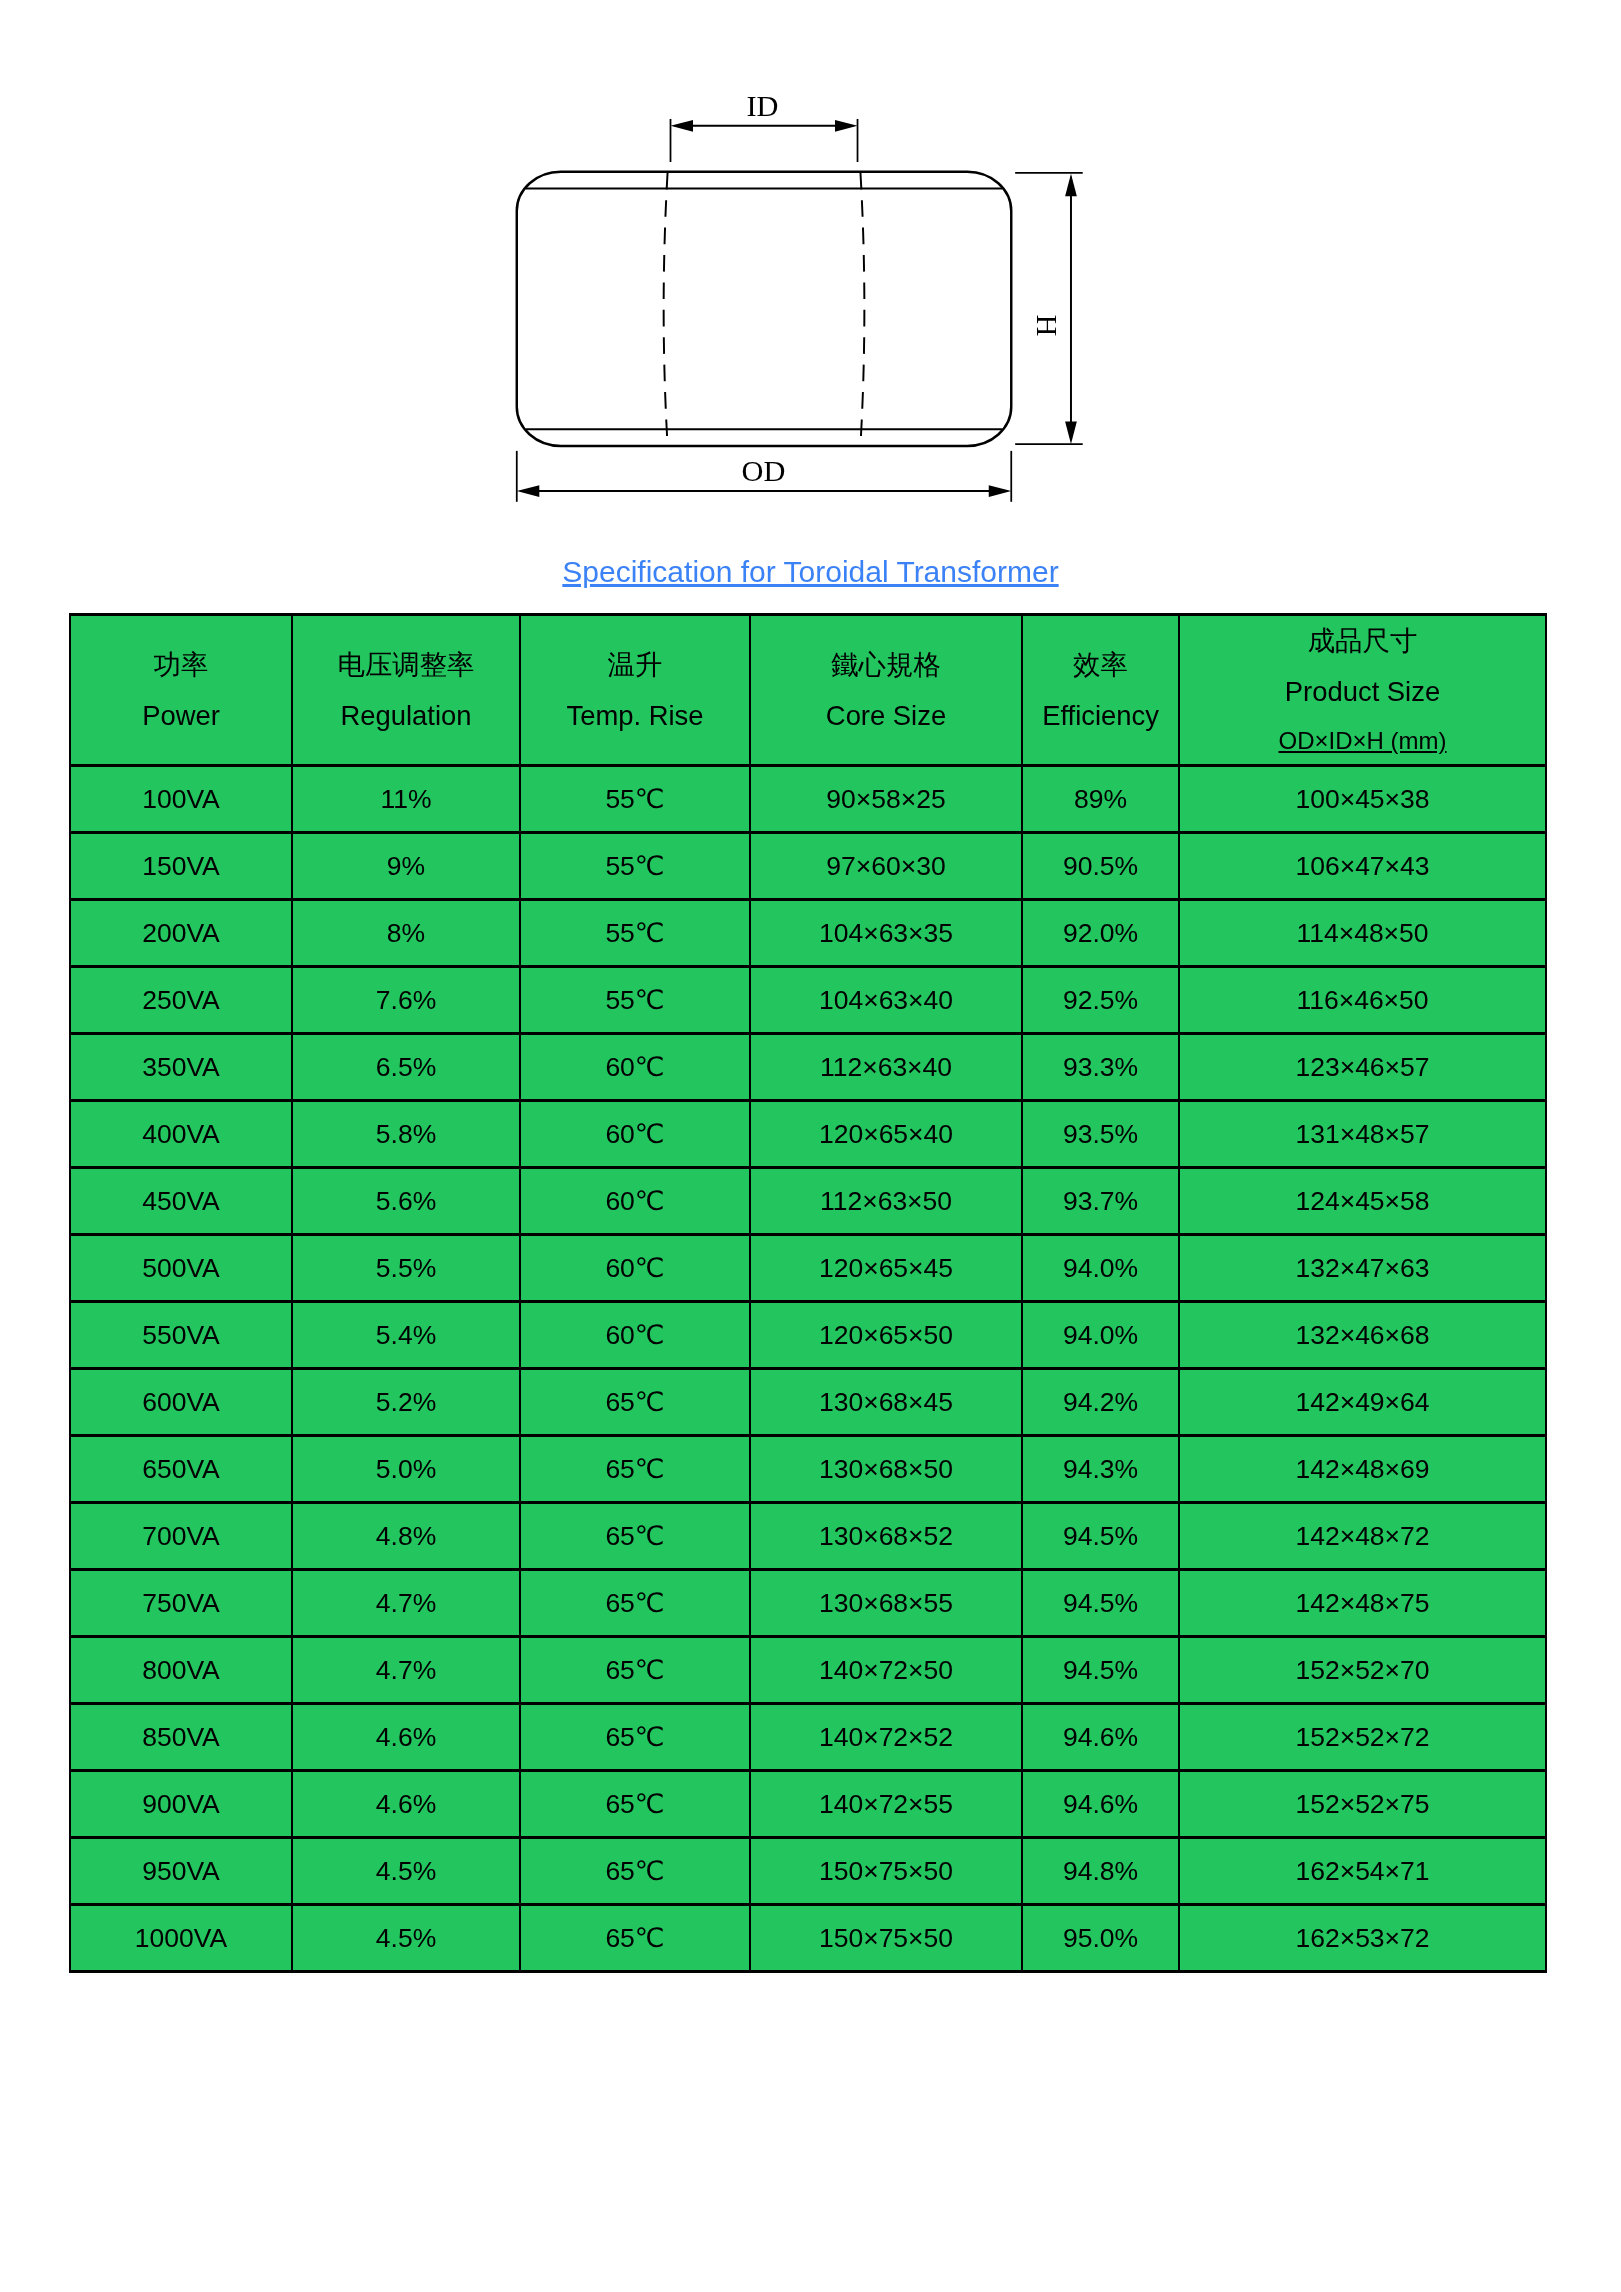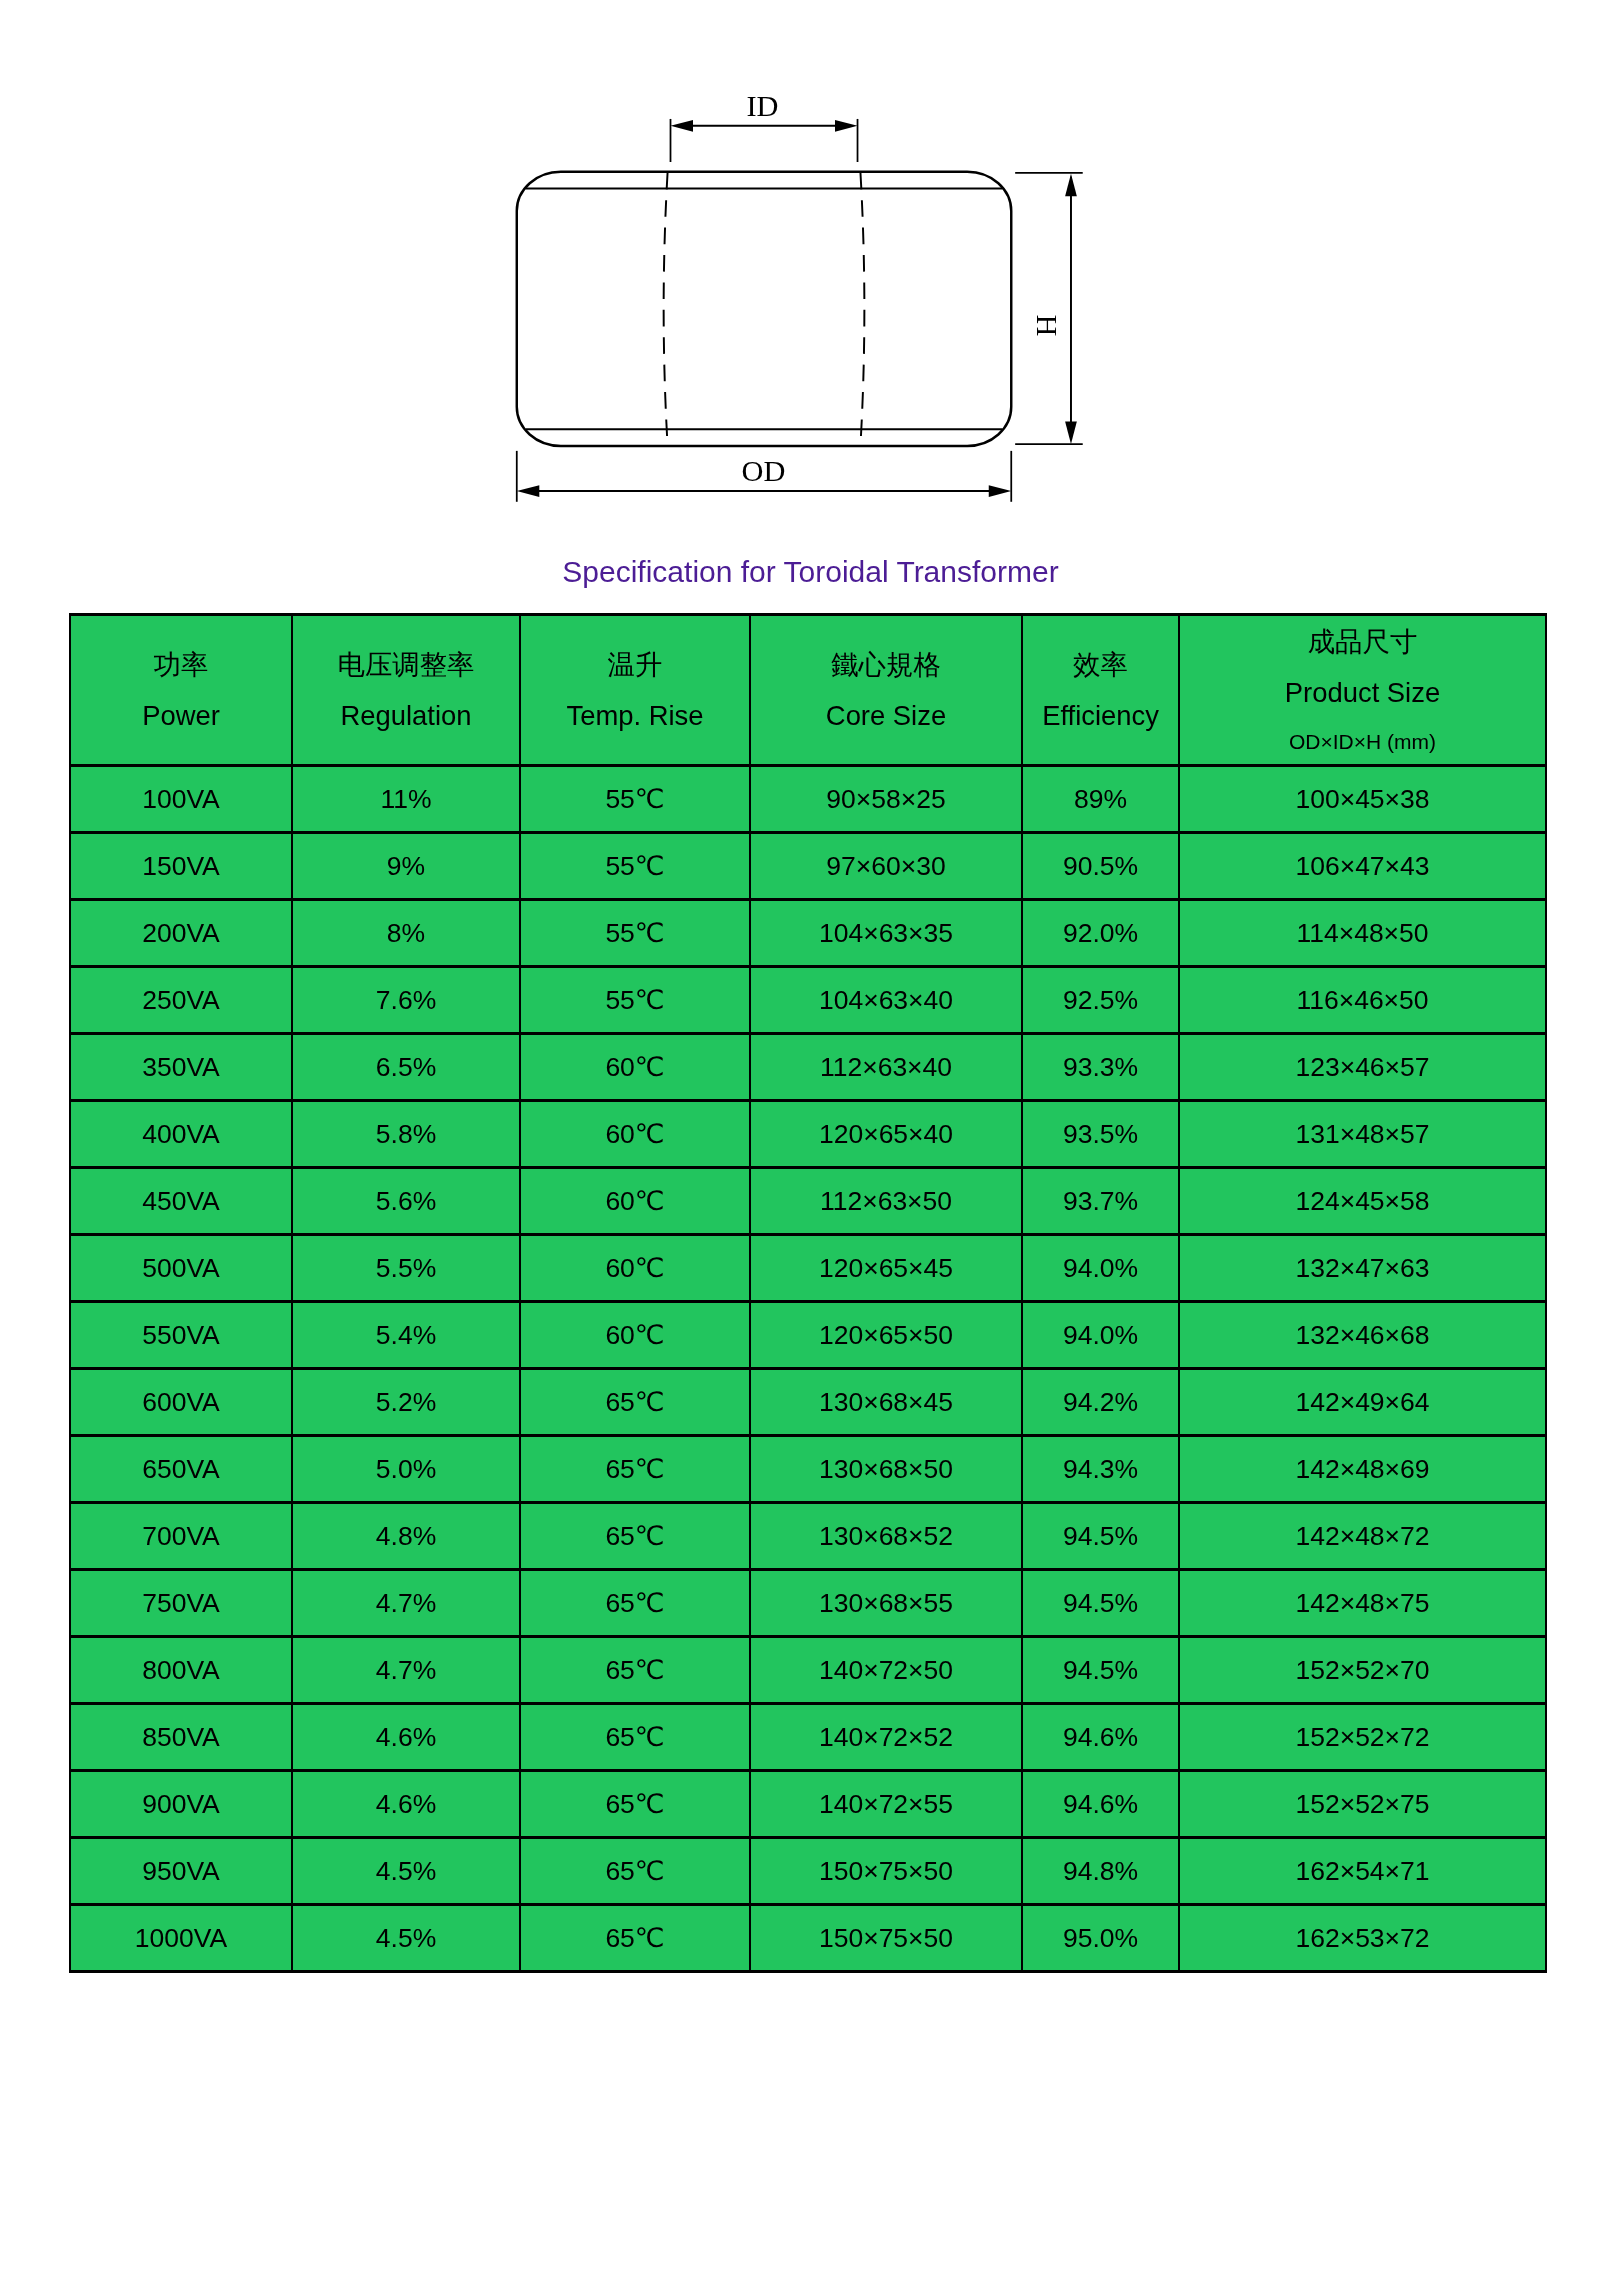--- a/index.html
+++ b/index.html
@@ -33,21 +33,22 @@
 
   
   #doc-title {
     position: absolute;
     top: 555px;
     left: 0;
     width: 100%;
     text-align: center;
     font-size: 30px;
     font-weight: 400;
-    color: #4c1d95;
+    color: #3b82f6;
+    text-decoration: underline;
   }
 
   
   #spec-table {
     position: absolute;
     left: 69px;
     top: 613px;
     width: 1476px;
     border-collapse: collapse;
     table-layout: fixed;
@@ -61,21 +62,21 @@
     vertical-align: middle;
     padding: 0;
     font-weight: 400;
     color: #000;
   }
   #spec-table thead tr { height: 151px; }
   #spec-table tbody tr { height: 67px; }
   #spec-table td { font-size: 26.5px; }
   .hdr-line { font-size: 27.4px; line-height: 1.0; }
   .hdr-line + .hdr-line { margin-top: 23.5px; }
-  .hdr-sub { font-size: 21px; line-height: 1.0; margin-top: 24px; }
+  .hdr-sub { font-size: 24px; line-height: 1.0; margin-top: 24px; text-decoration: underline; }
 </style>
 </head>
 <body>
 
 <div id="page">
 
   <svg id="diagram" viewBox="400 70 760 480" xmlns="http://www.w3.org/2000/svg">
 
     <rect x="527" y="175" width="505" height="280" rx="45" ry="40" fill="none" stroke="#000" stroke-width="2.5"></rect>
     <line x1="536" y1="192" x2="1023" y2="192" stroke="#000" stroke-width="2"></line>

